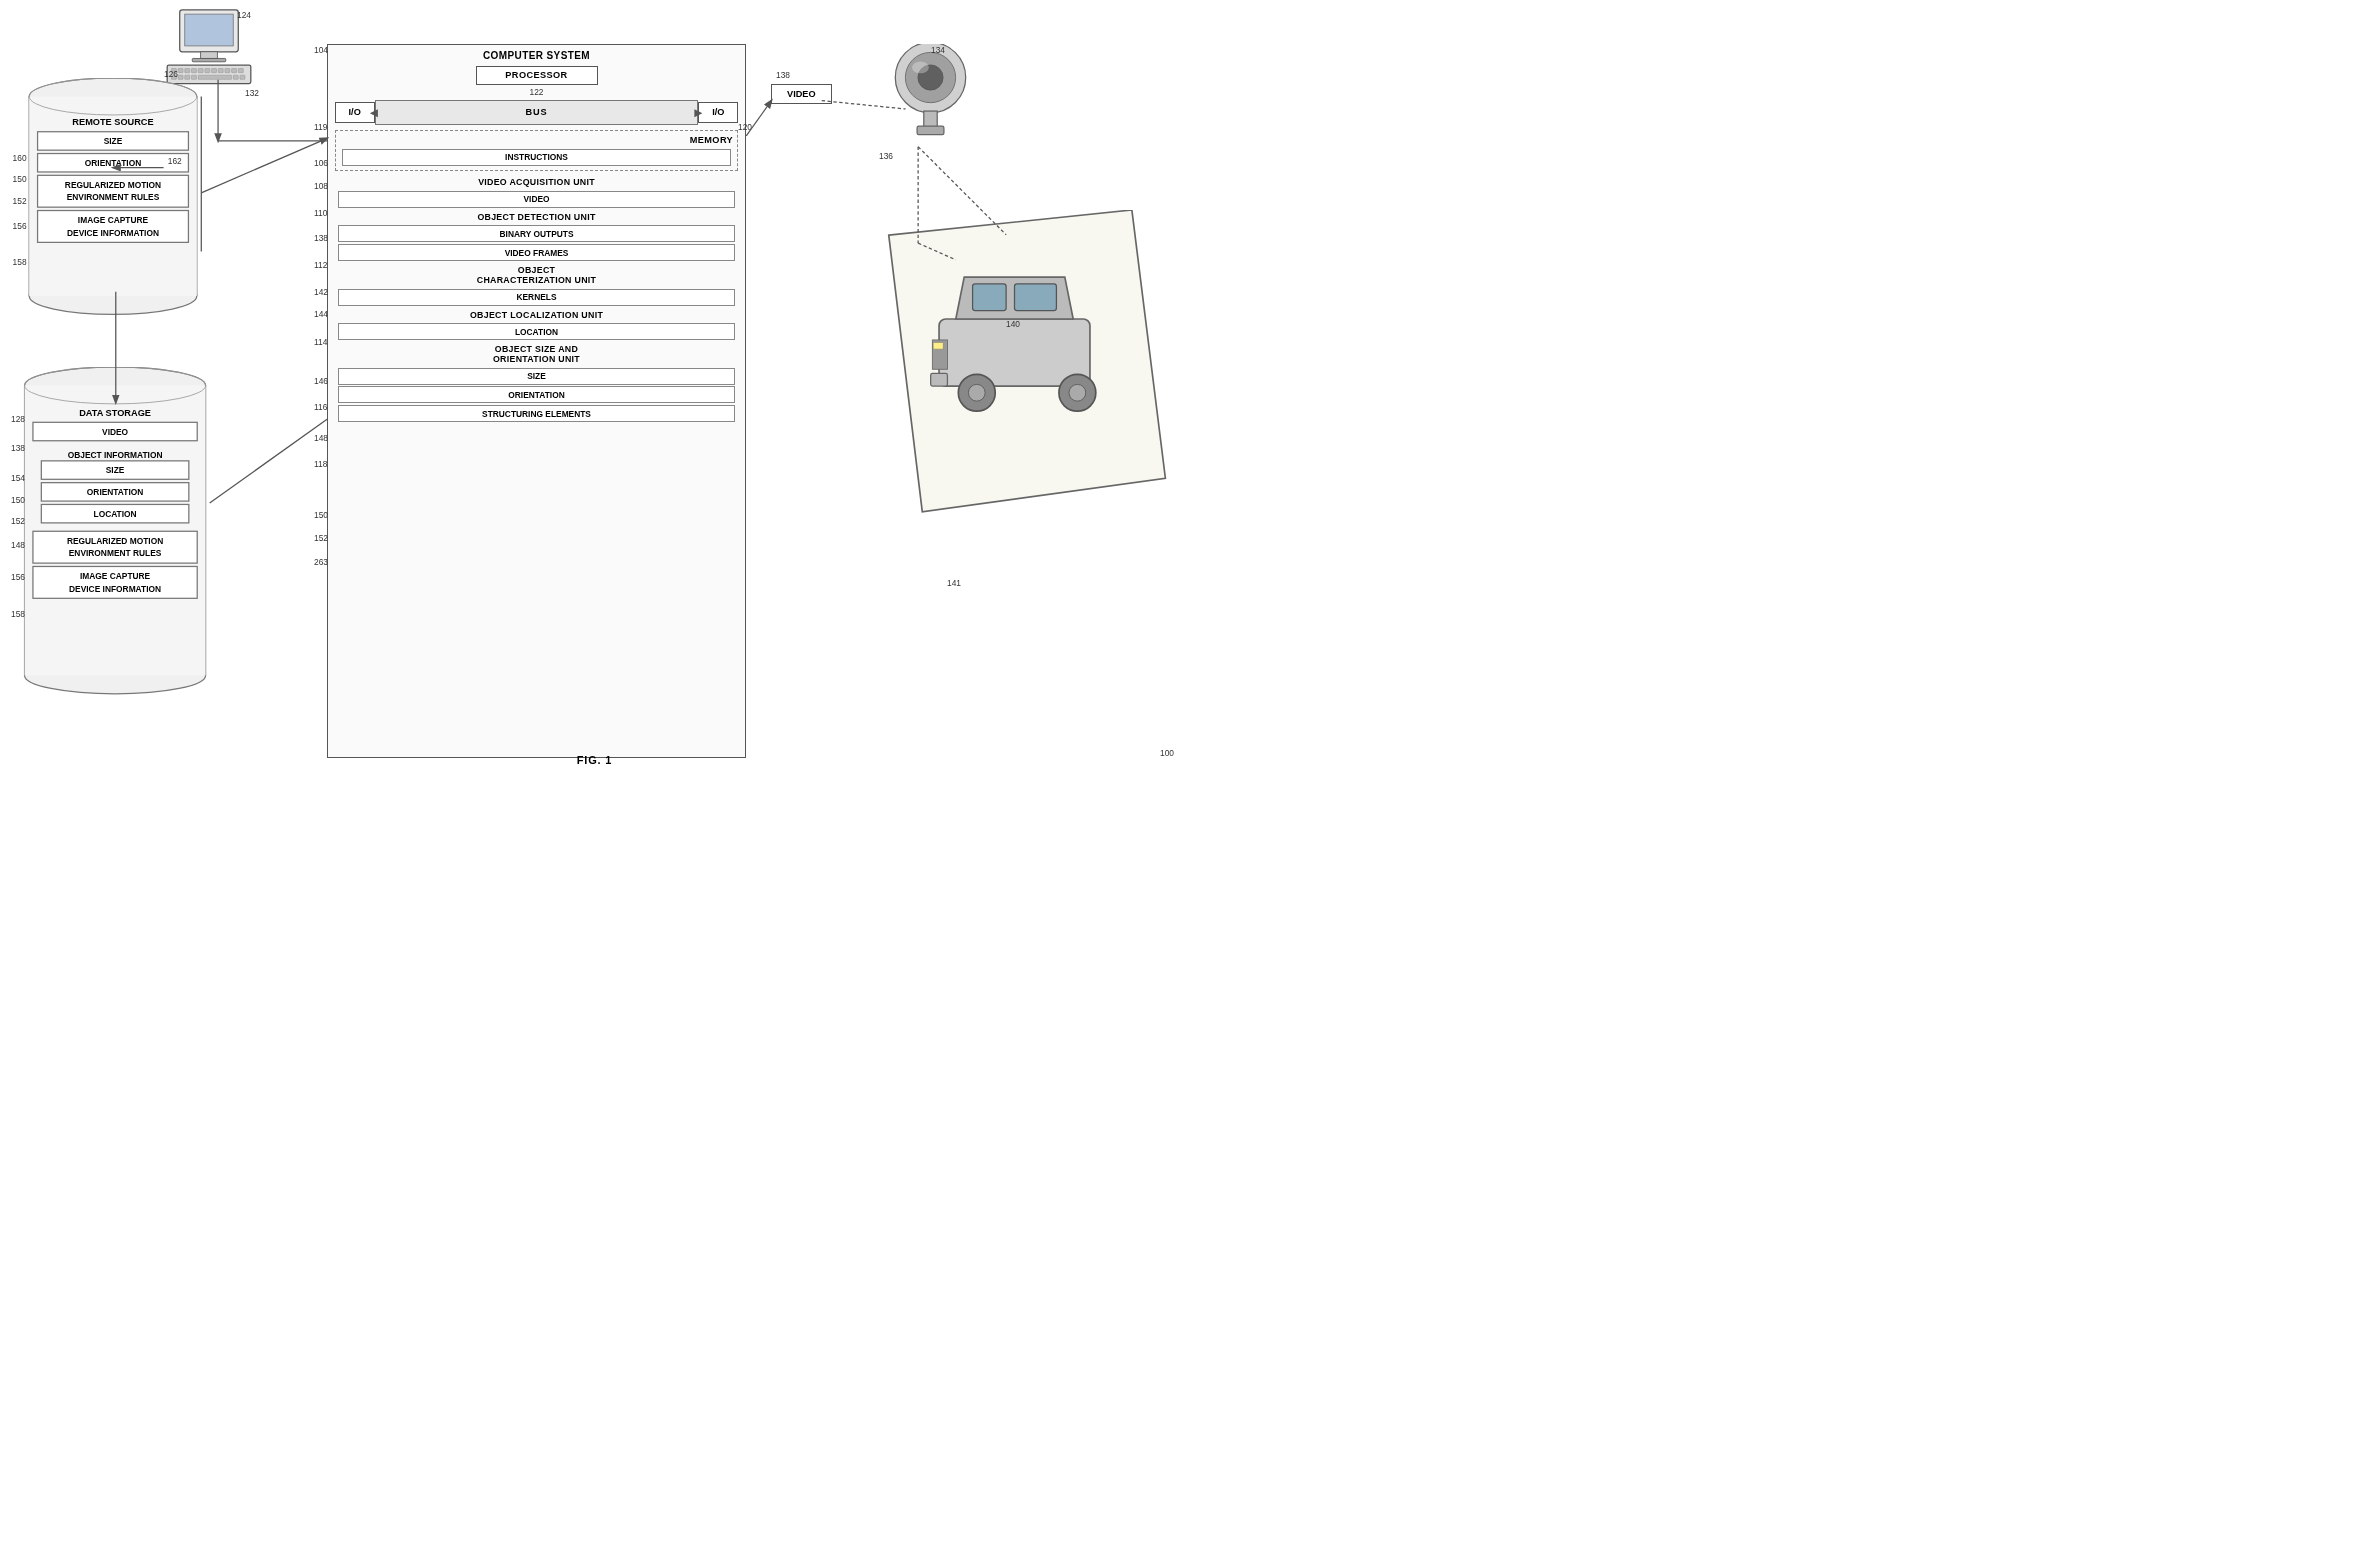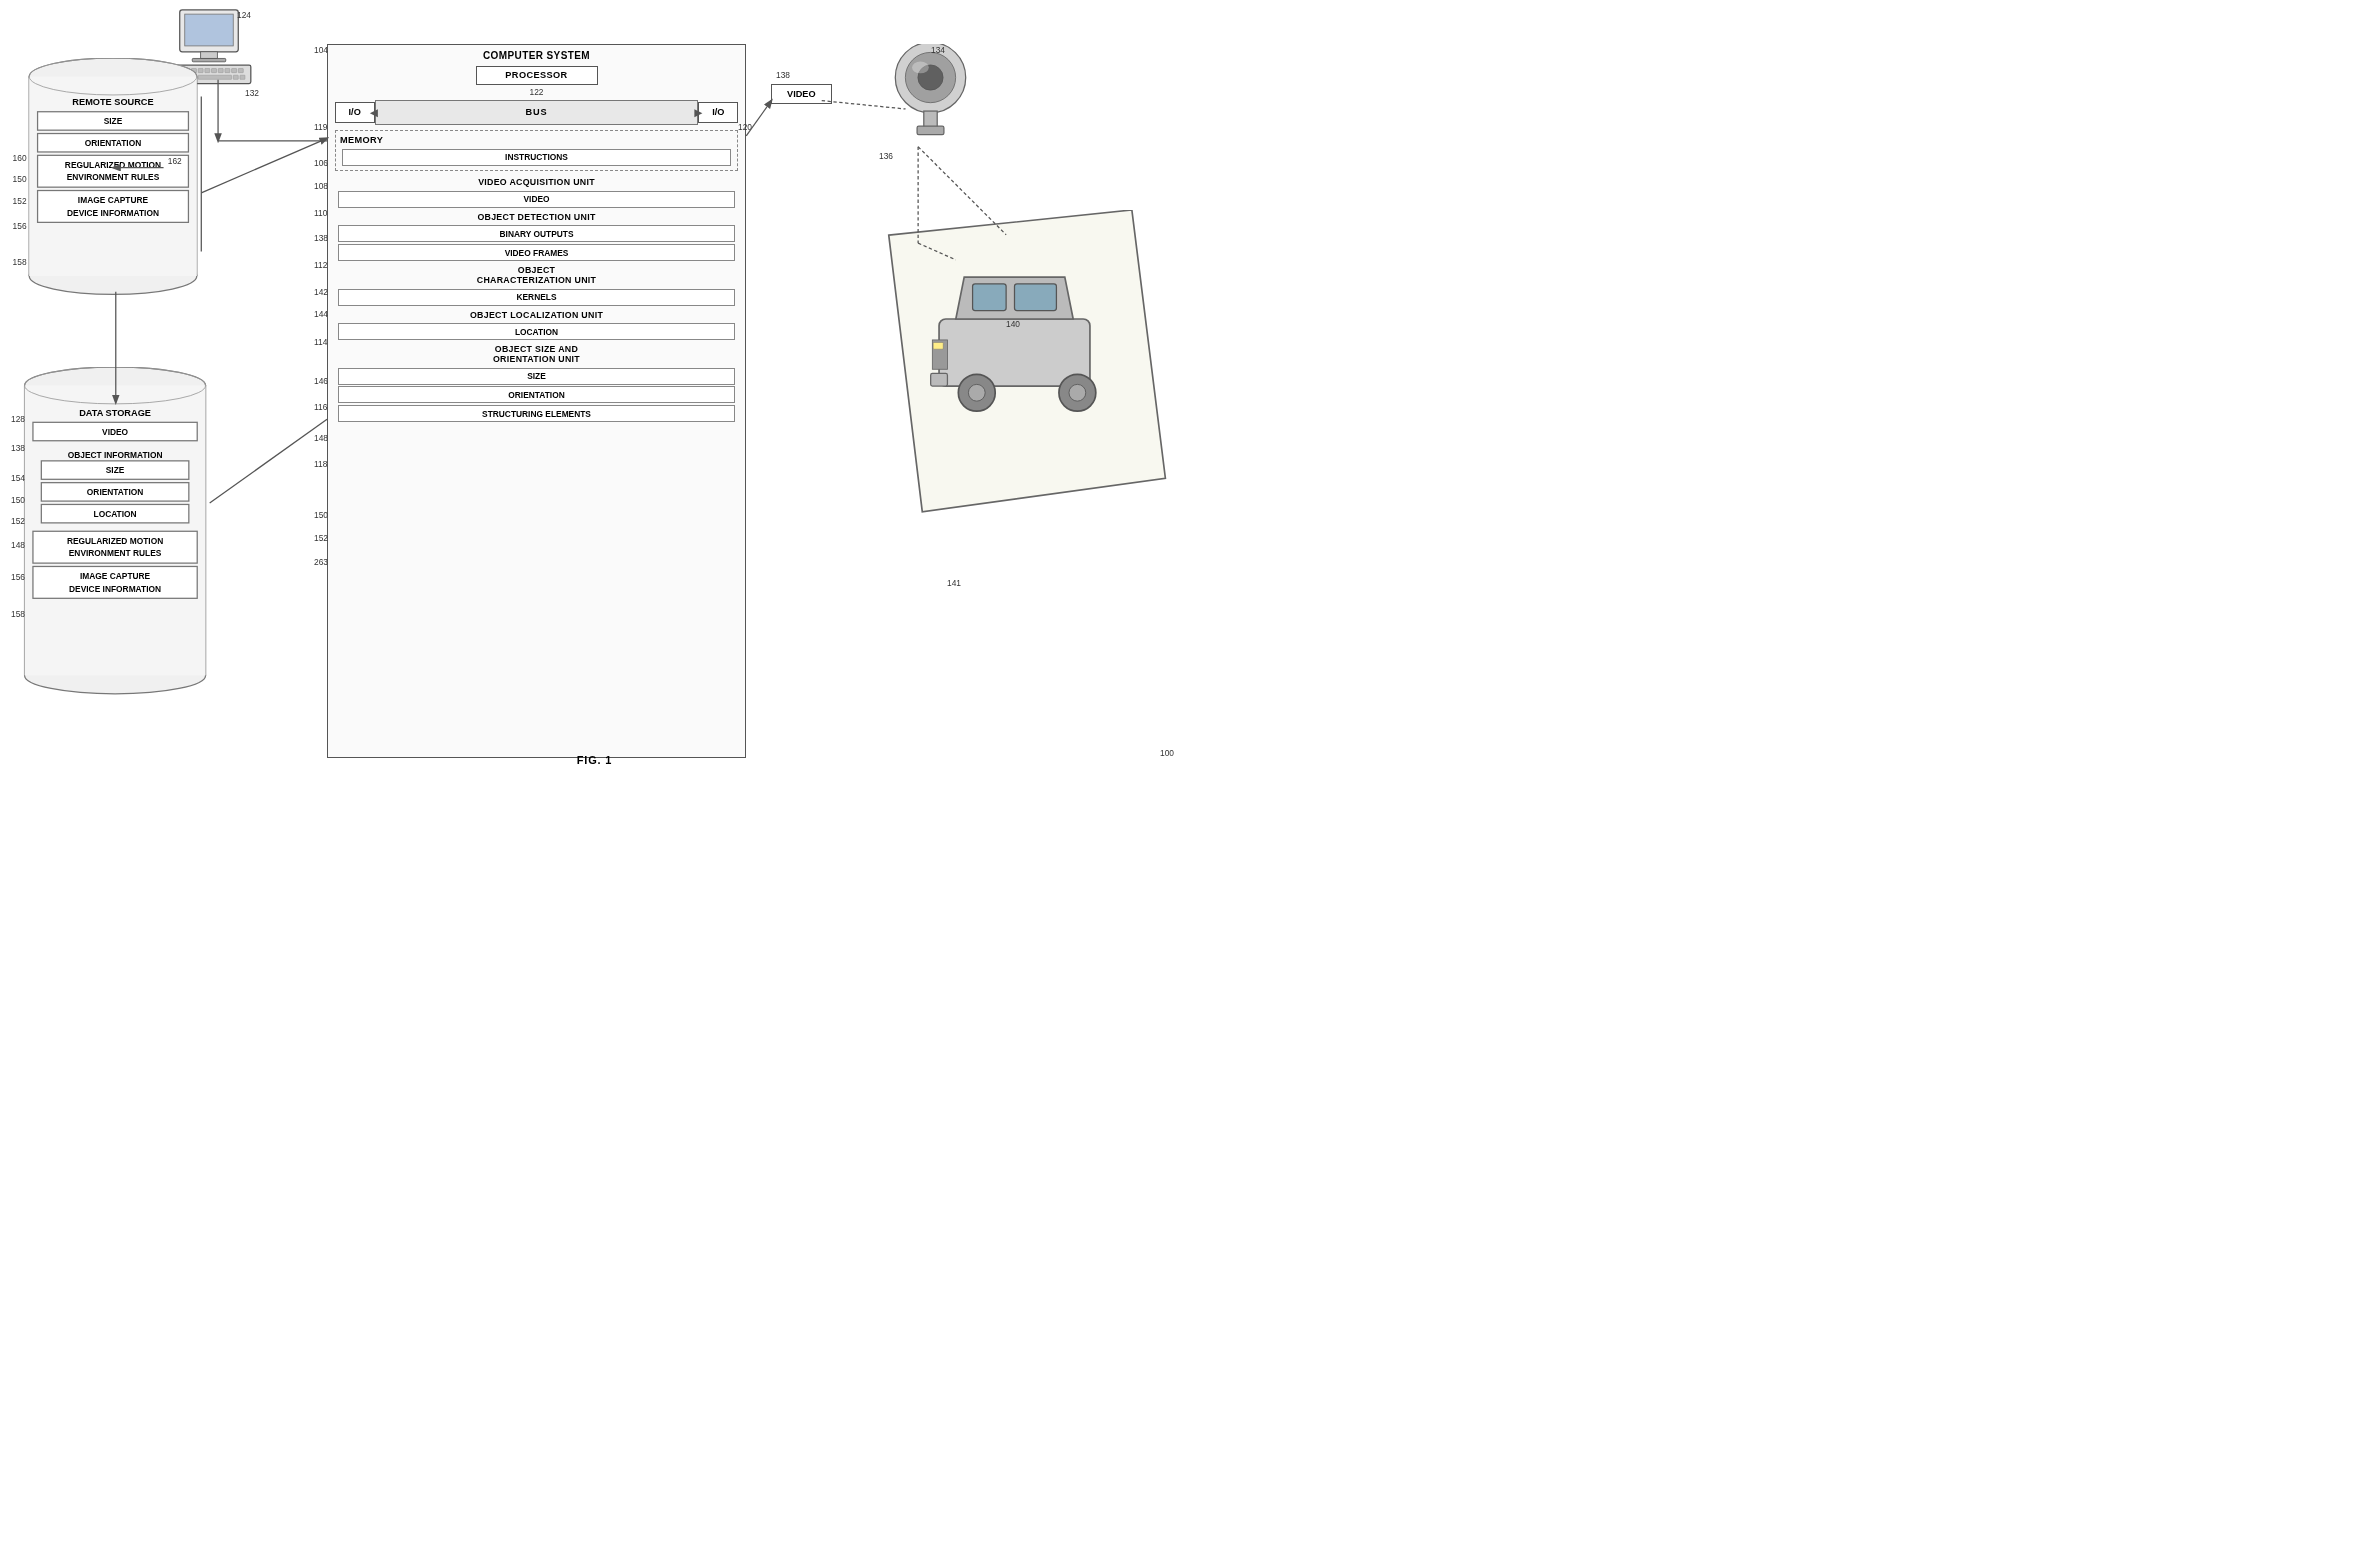--- a/index.html
+++ b/index.html
@@ -72,21 +72,21 @@
       <rect x="92" y="80" width="6" height="5" rx="0.5" fill="#bbb" stroke="#888" stroke-width="0.5"></rect>
     </svg>
   </div>
 
   <span class="label-tag" style="left:237px;top:10px;">124</span>
 
   <span class="label-tag" style="left:164px;top:69px;">126</span>
 
   <span class="label-tag" style="left:245px;top:88px;">132</span>
 
-  <div style="position:absolute;left:25px;top:58px;">
+  <div style="position:absolute;left:25px;top:78px;">
     
     <svg width="176" height="260" viewBox="0 0 210 310">
 
       <ellipse cx="105" cy="22" rx="100" ry="22" fill="#f0f0f0" stroke="#777" stroke-width="1.5"></ellipse>
 
       <line x1="5" y1="22" x2="5" y2="260" stroke="#777" stroke-width="1.5"></line>
       <line x1="205" y1="22" x2="205" y2="260" stroke="#777" stroke-width="1.5"></line>
 
       <ellipse cx="105" cy="260" rx="100" ry="22" fill="#f0f0f0" stroke="#777" stroke-width="1.5"></ellipse>
 
@@ -179,21 +179,21 @@
       <div style="border:1.7px solid #555;text-align:center;font-size:9.2px;font-weight:bold;padding:4.2px 6.7px;background:#fff;width:40px;">I/O</div>
       <div style="flex:1;height:25px;border:1.7px solid #777;background:#e8e8e8;display:flex;align-items:center;justify-content:center;font-size:9.2px;font-weight:bold;letter-spacing:0.8px;position:relative;">
         <span style="position:absolute;left:-8.4px;font-size:13.4px;color:#555;">◄</span>
         <span>BUS</span>
         <span style="position:absolute;right:-8.4px;font-size:13.4px;color:#555;">►</span>
       </div>
       <div style="border:1.7px solid #555;text-align:center;font-size:9.2px;font-weight:bold;padding:4.2px 6.7px;background:#fff;width:40px;">I/O</div>
     </div>
 
     <div style="border:1.3px dashed #888;margin:5px 6.7px;padding:2.5px;">
-      <div style="text-align:left;font-size:9.2px;font-weight:bold;padding:1.7px;letter-spacing:0.4px;">MEMORY</div>
+      <div style="text-align:right;font-size:9.2px;font-weight:bold;padding:1.7px;letter-spacing:0.4px;">MEMORY</div>
       <div style="border:1.3px solid #888;text-align:center;font-size:8.4px;font-weight:bold;padding:2.5px;margin:1.7px 3.4px;background:#fff;">INSTRUCTIONS</div>
     </div>
 
     <div style="margin:2.5px 6.7px;">
       <div style="text-align:center;font-size:8.8px;font-weight:bold;padding:1.7px;letter-spacing:0.3px;">VIDEO ACQUISITION UNIT</div>
       <div style="border:1.3px solid #888;text-align:center;font-size:8.4px;font-weight:bold;padding:2.5px;margin:1.7px 3.4px;background:#fff;">VIDEO</div>
     </div>
 
     <div style="margin:2.5px 6.7px;">
       <div style="text-align:center;font-size:8.8px;font-weight:bold;padding:1.7px;letter-spacing:0.3px;">OBJECT DETECTION UNIT</div>

